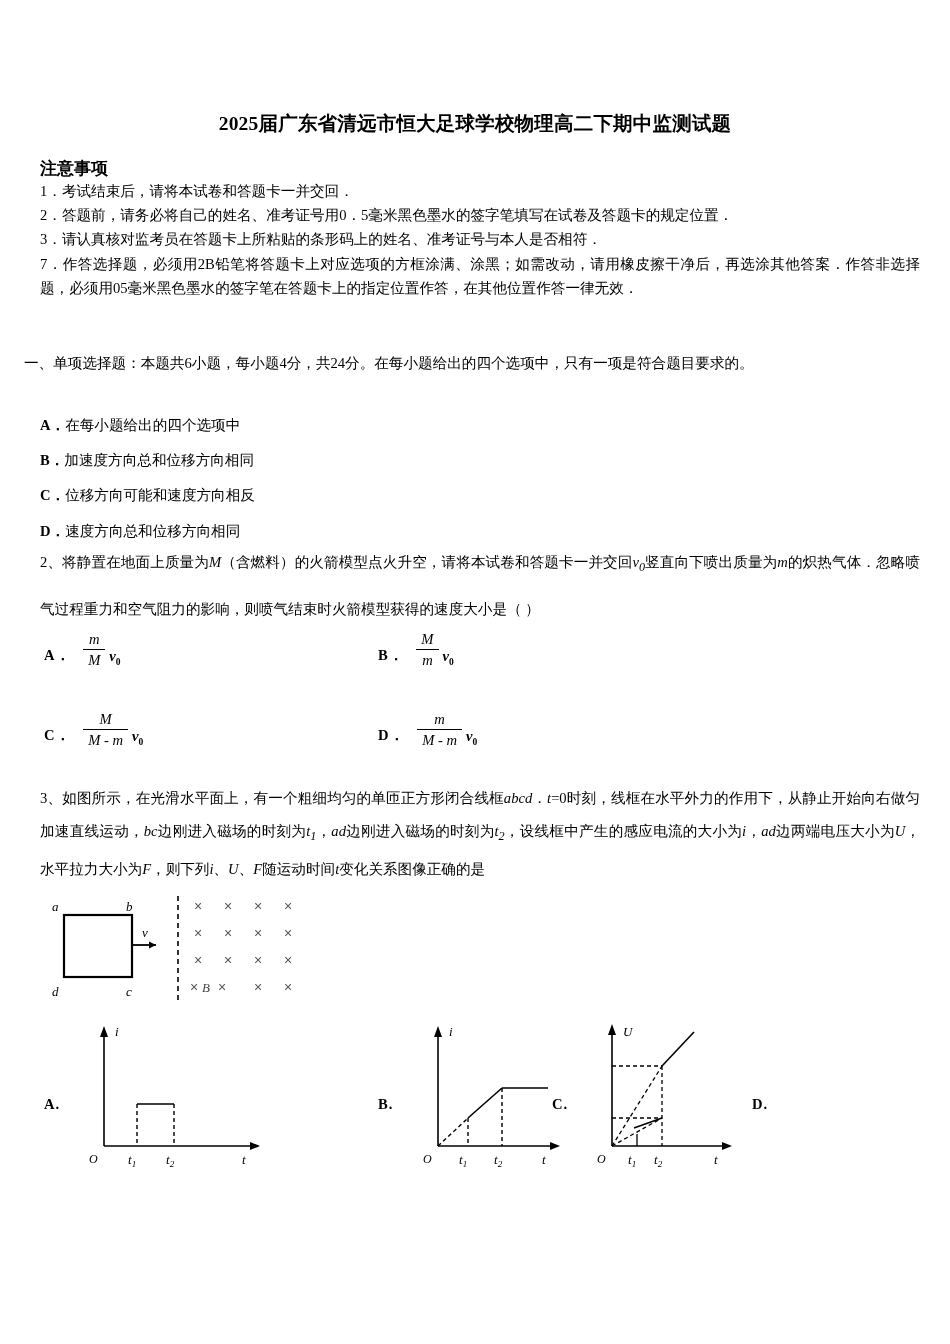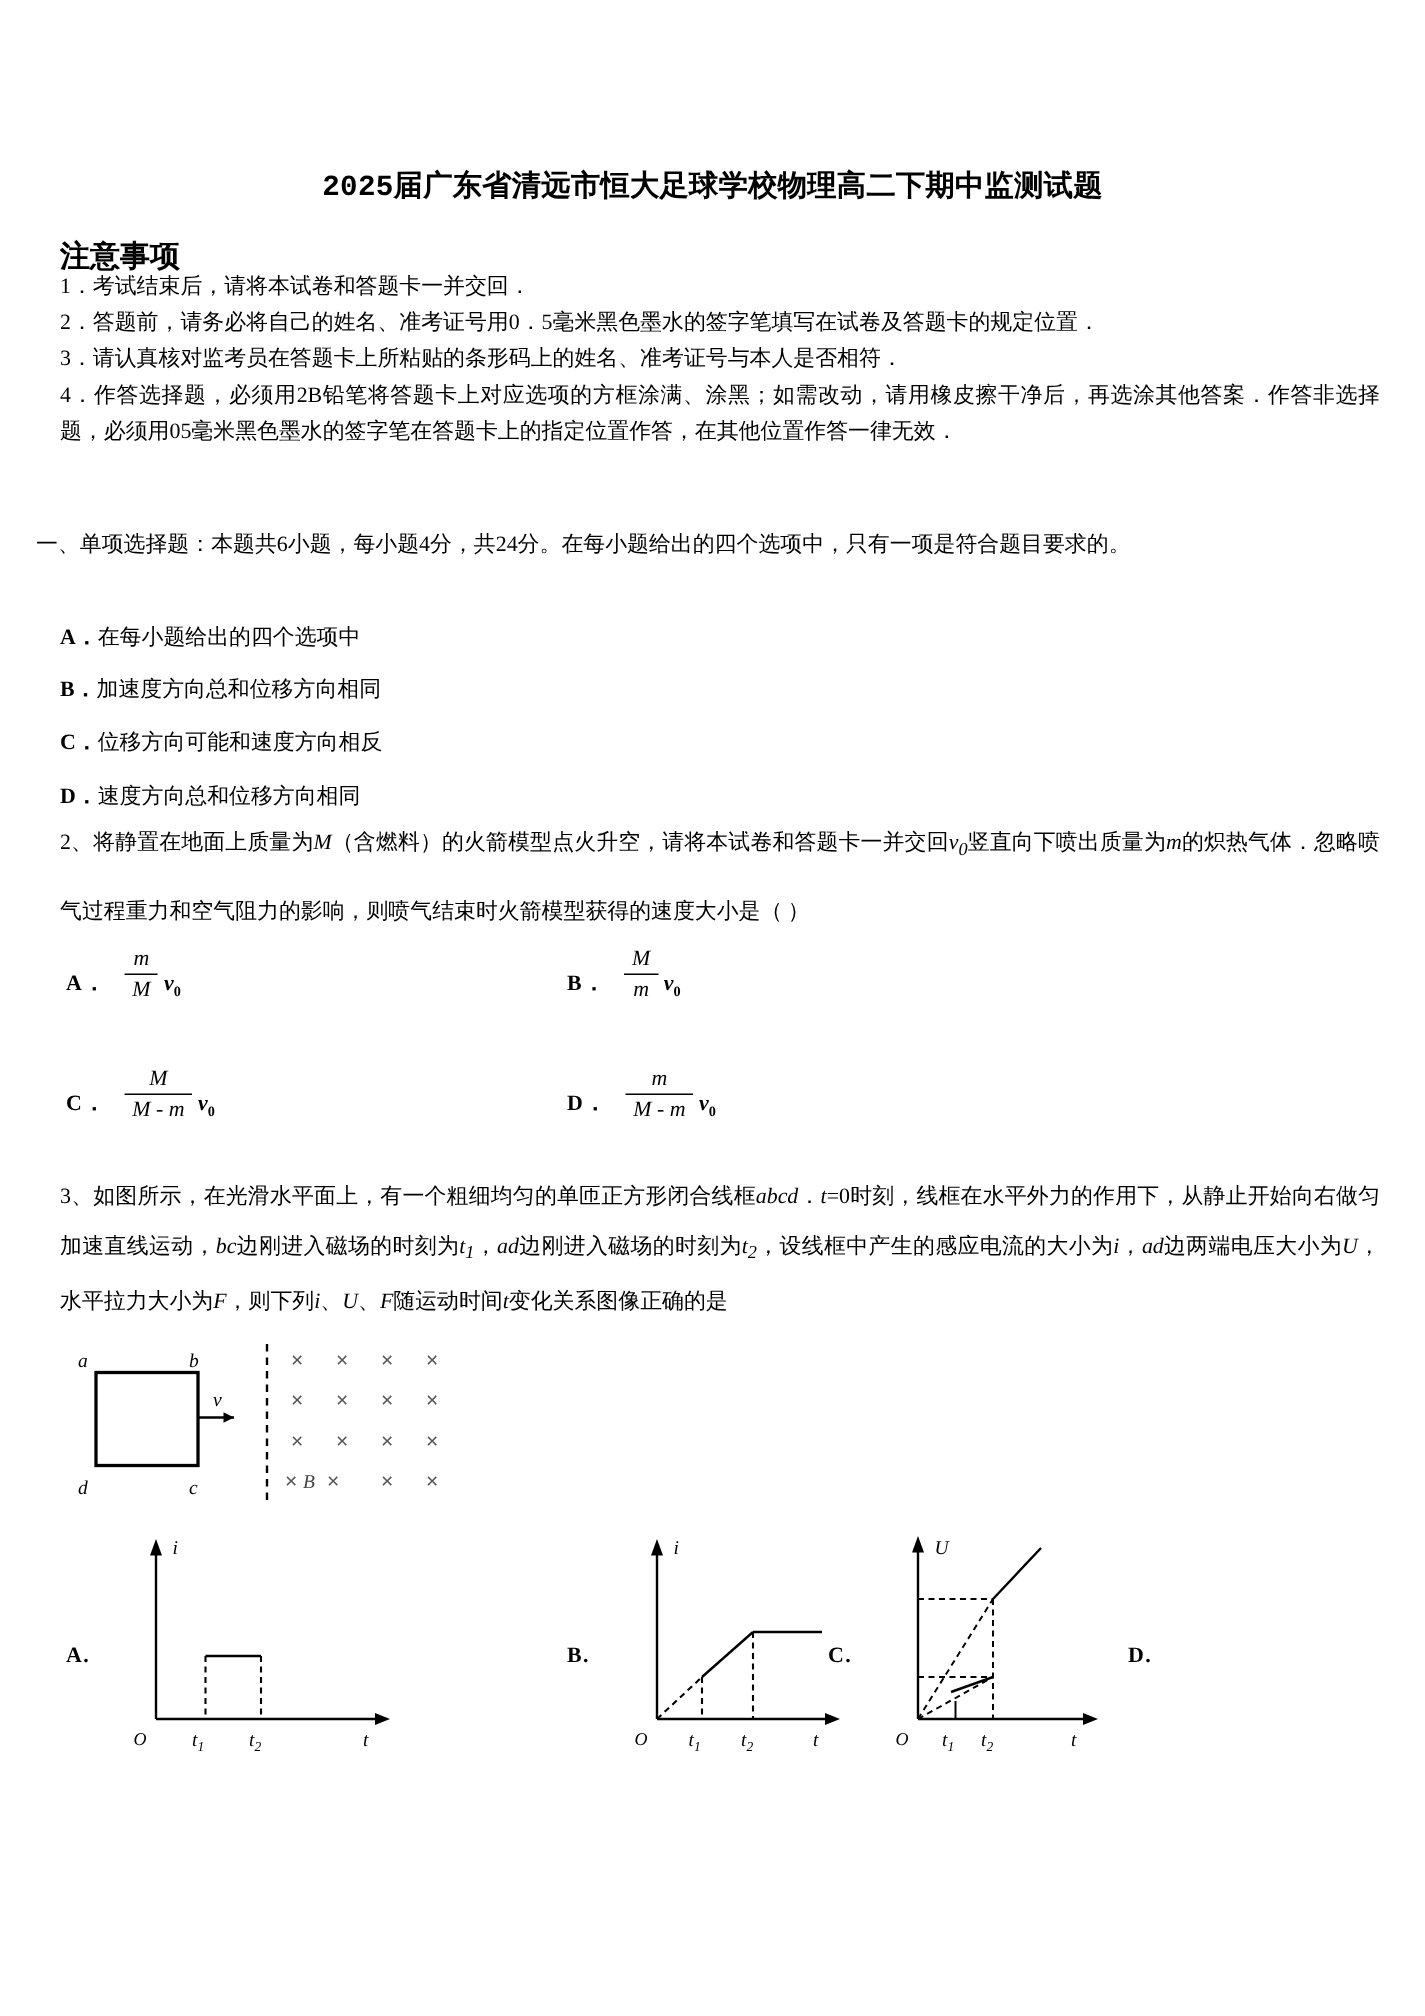--- a/index.html
+++ b/index.html
@@ -21,33 +21,33 @@
     width: 950px;
     height: 1344px;
   }
 
   
   .doc-title {
     position: absolute;
     left: 0; top: 110px;
     width: 950px;
     text-align: center;
-    font-family: Liberation Mono, monospace;
+    font-family: Liberation Serif, serif;
     font-weight: bold;
     font-size: 19.5px;
     letter-spacing: 0.2px;
   }
 
   
   .notice-head {
     position: absolute;
     left: 40px; top: 157px;
     font-family: "Liberation Sans", "DejaVu Sans", sans-serif;
     font-weight: bold;
-    font-size: 20px;
+    font-size: 17px;
   }
   .notice-list {
     position: absolute;
     left: 40px; top: 179px;
     width: 880px;
   }
   .notice-item {
     font-family: "Liberation Serif", "DejaVu Serif", serif;
     font-size: 14.6px;
     line-height: 24.2px;
@@ -203,21 +203,21 @@
 <div class="page">
 
   <div class="doc-title">2025届广东省清远市恒大足球学校物理高二下期中监测试题</div>
 
   <div class="notice-head">注意事项</div>
 
   <div class="notice-list">
     <div class="notice-item">1．考试结束后，请将本试卷和答题卡一并交回．</div>
     <div class="notice-item">2．答题前，请务必将自己的姓名、准考证号用0．5毫米黑色墨水的签字笔填写在试卷及答题卡的规定位置．</div>
     <div class="notice-item">3．请认真核对监考员在答题卡上所粘贴的条形码上的姓名、准考证号与本人是否相符．</div>
-    <div class="notice-item">4．作答选择题，必须用2B铅笔将答题卡上对应选项的方框涂满、涂黑；如需改动，请用橡皮擦干净后，再选涂其他答案．作答非选择题，必须用05毫米黑色墨水的签字笔在答题卡上的指定位置作答，在其他位置作答一律无效．</div>
+    <div class="notice-item">7．作答选择题，必须用2B铅笔将答题卡上对应选项的方框涂满、涂黑；如需改动，请用橡皮擦干净后，再选涂其他答案．作答非选择题，必须用05毫米黑色墨水的签字笔在答题卡上的指定位置作答，在其他位置作答一律无效．</div>
   </div>
 
   <div class="section-head">一、单项选择题：本题共6小题，每小题4分，共24分。在每小题给出的四个选项中，只有一项是符合题目要求的。</div>
 
 
   <div class="q1-opts">
     <div class="q1-opt">
       <span class="opt-letter">A．</span><span>在每小题给出的四个选项中</span>
     </div>
     <div class="q1-opt">

